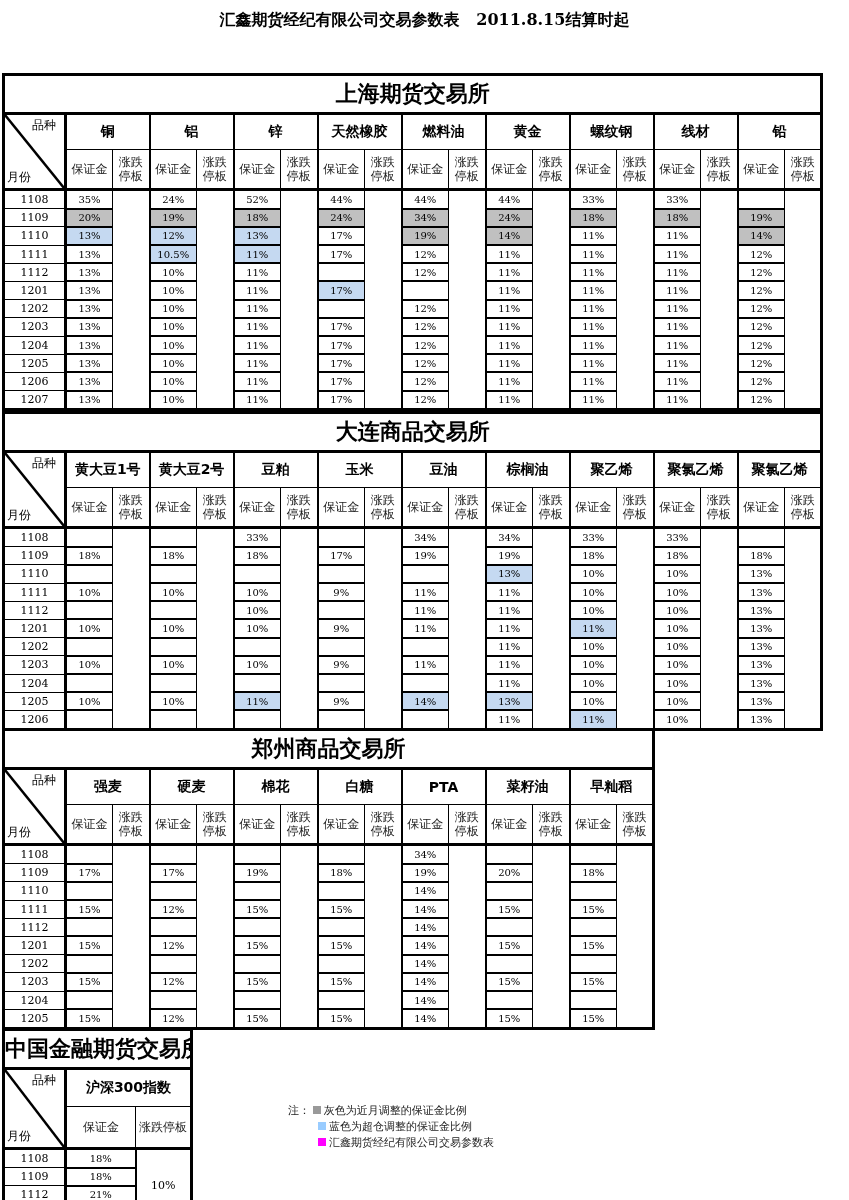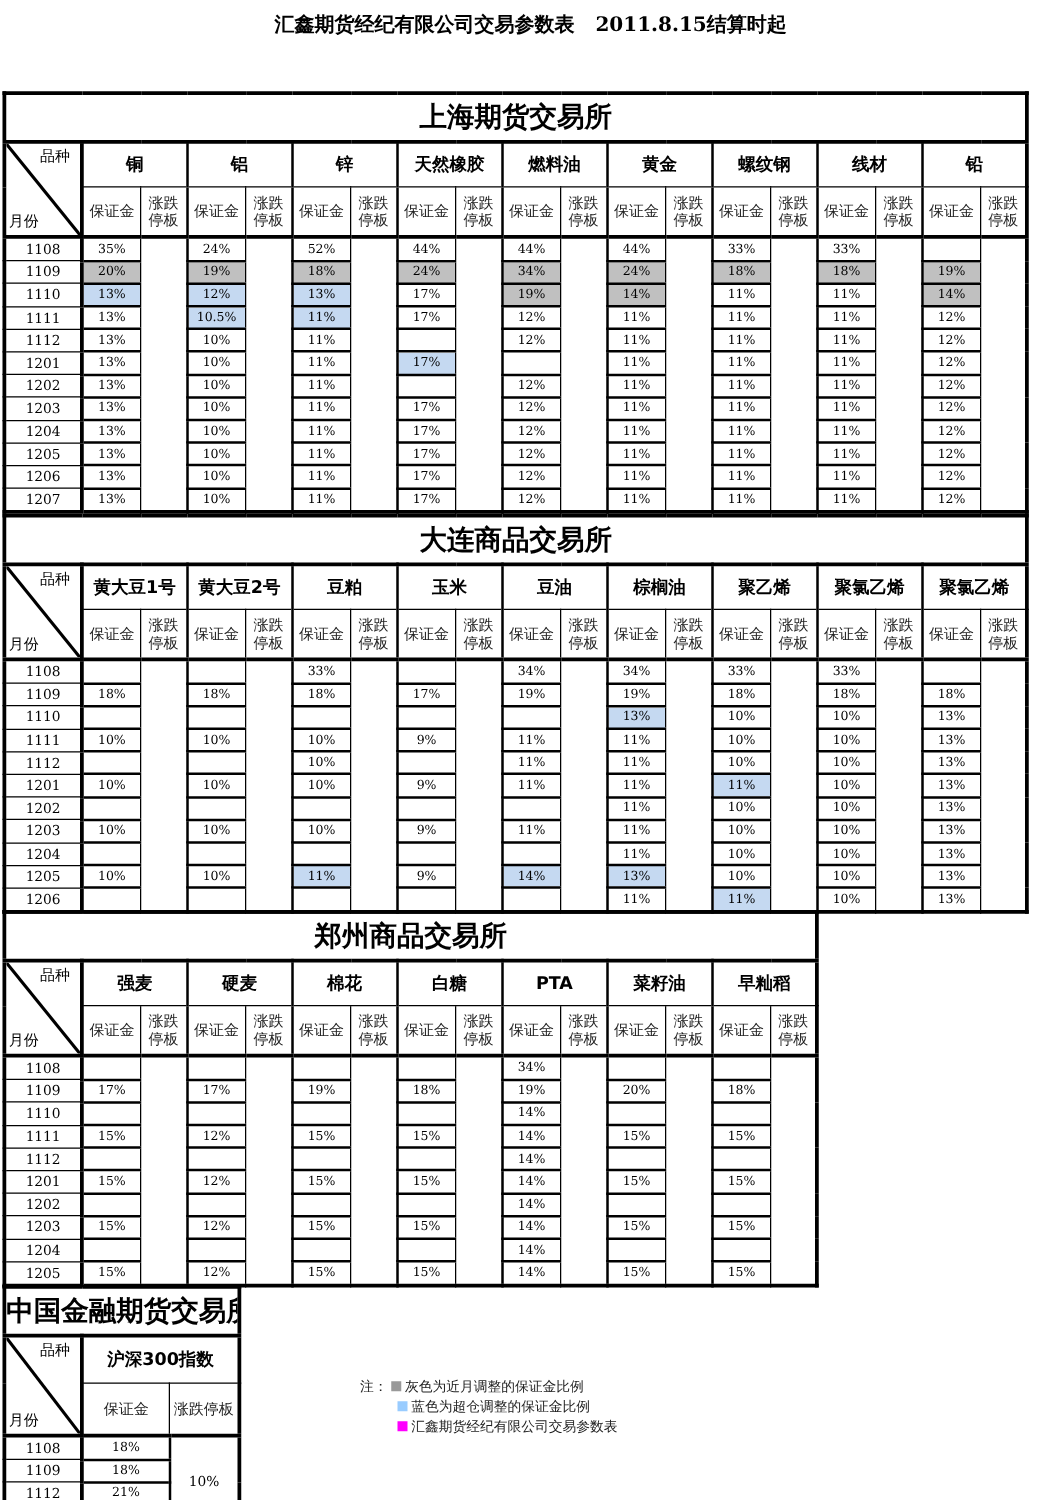--- a/index.html
+++ b/index.html
@@ -14,21 +14,21 @@
   .subm{border-left:2px solid #000 !important;}
   .corner{position:relative;border-right:3px solid #000 !important;border-bottom:3px solid #000 !important;}
   .corner svg{position:absolute;left:0;top:0;width:100%;height:100%;}
   .corner .pz{position:absolute;right:8px;top:2px;font-size:12px;}
   .corner .yf{position:absolute;left:2px;bottom:2px;font-size:12px;}
   .mon{font-size:11px;border-right:3px solid #000 !important;}
   .cell{font-size:10px;border-left:2px solid #000 !important;border-bottom:2px solid #000 !important;}
   .lim{border-bottom:none !important;border-top:none !important;}
   .gray{background:#c0c0c0;}
   .blue{background:#c5d9f1;}
-  .legend{position:absolute;left:288px;top:1102px;font-size:11px;line-height:16px;font-family:Liberation Sans, sans-serif;color:#222;}
+  .legend{position:absolute;left:288px;top:1102px;font-size:11px;line-height:16px;font-family:Liberation Serif, serif;color:#222;}
   .legend .sw{display:inline-block;width:8px;height:8px;margin-right:3px;vertical-align:0px;}
   .legend .row{padding-left:30px;}
   .legend .row.first{padding-left:0;}
 </style>
 </head>
 <body>
 
 <div class="title">
   <span>汇鑫期货经纪有限公司交易参数表</span>&nbsp;&nbsp;&nbsp;<span>2011.8.15结算时起</span>
 </div>

